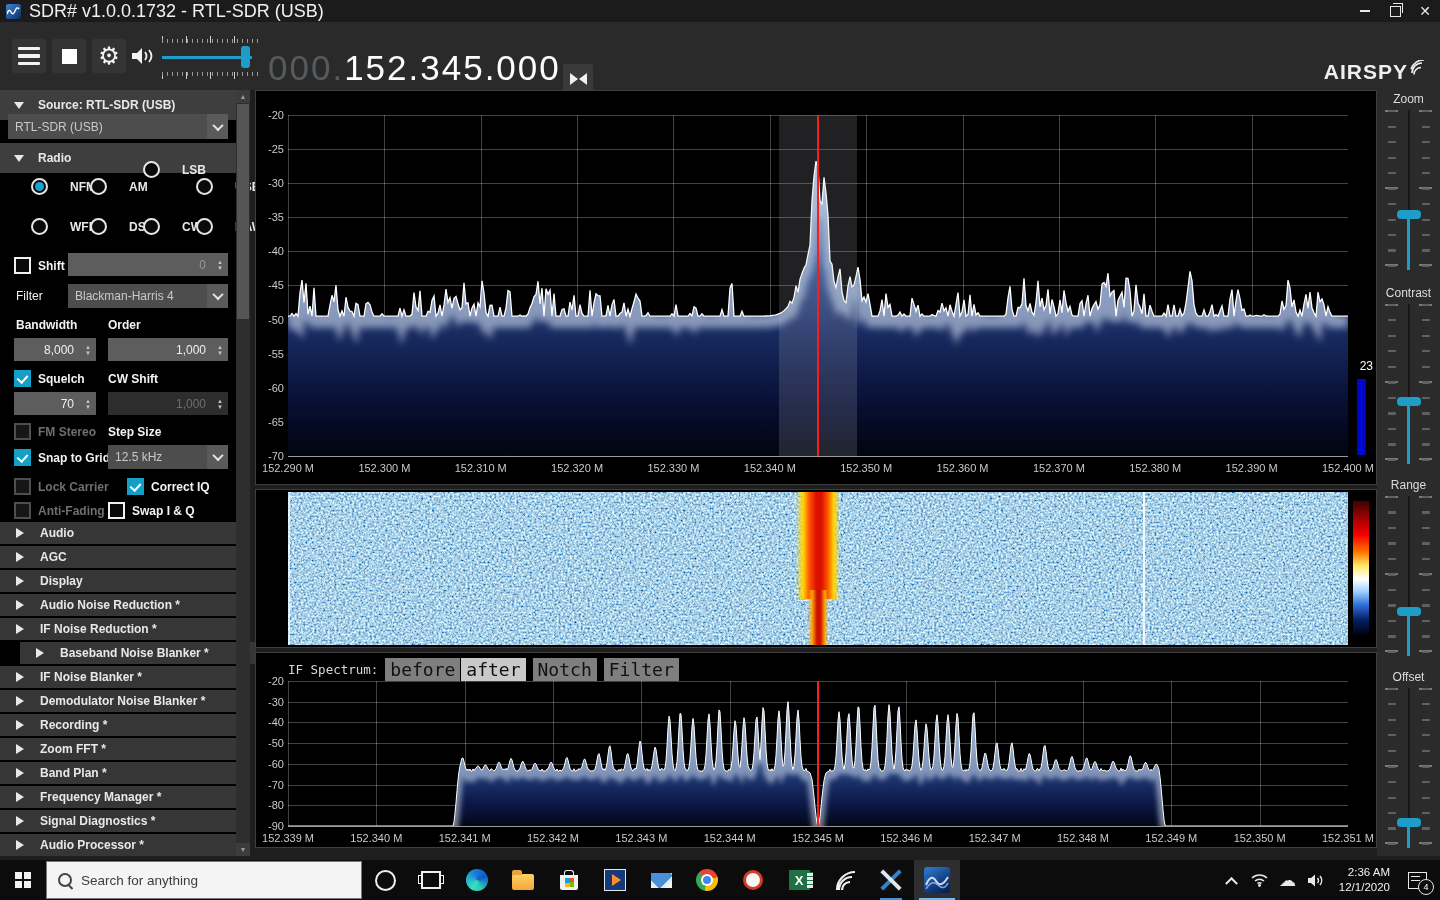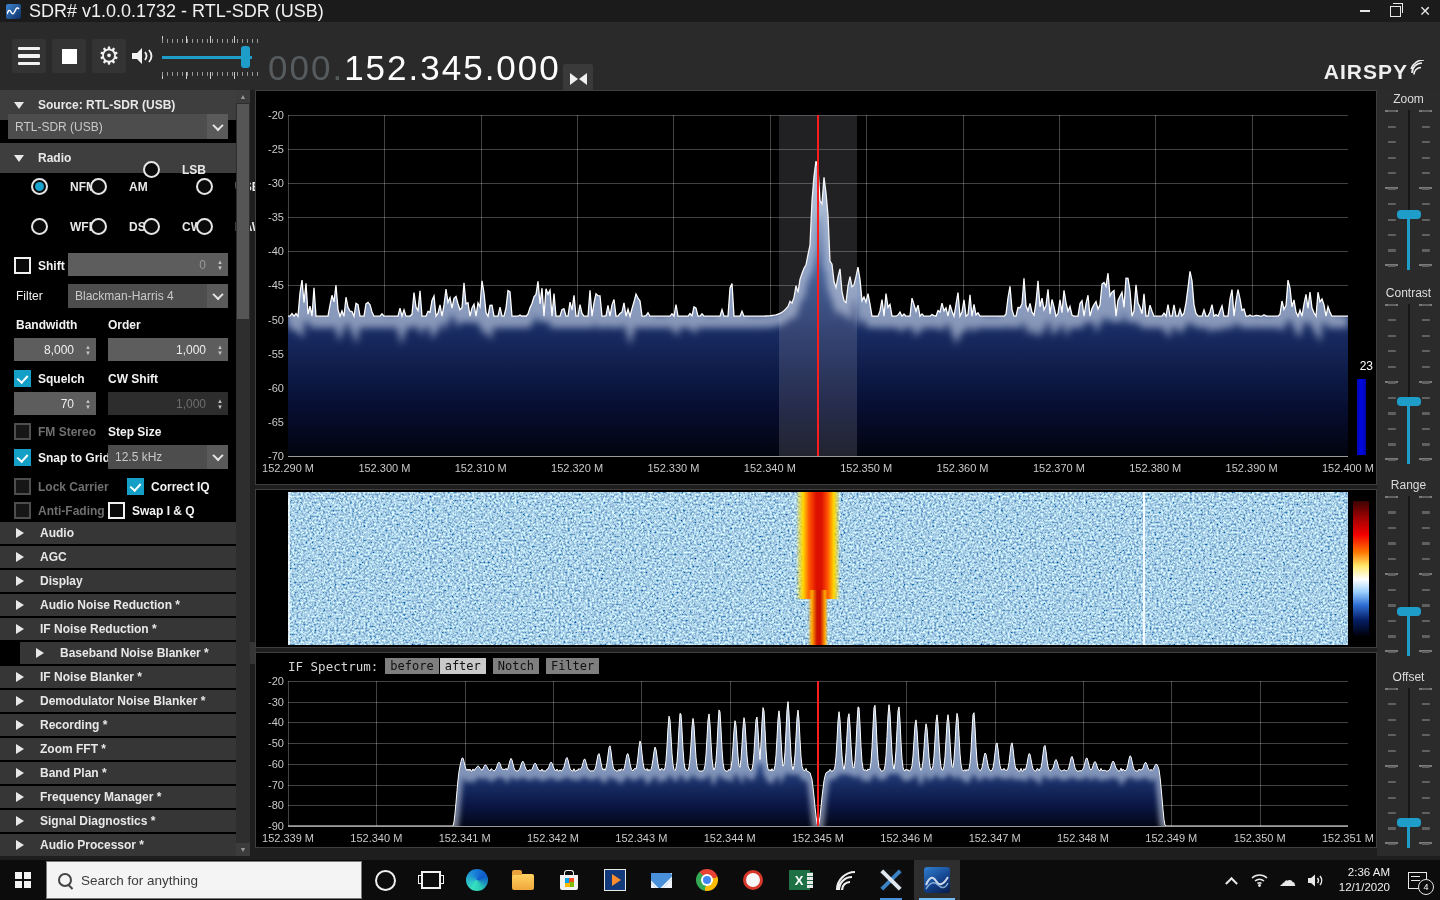--- a/index.html
+++ b/index.html
@@ -102,21 +102,21 @@
     background:linear-gradient(to right,rgba(255,220,0,0) 0%,#ffd900 16%,#ff5500 30%,#dd1100 46%,#dd1100 58%,#ff5500 72%,#ffd900 86%,rgba(255,220,0,0) 100%);}
   #wfstripe2{position:absolute;left:520px;top:64%;width:20px;height:36%;
     background:linear-gradient(to right,rgba(255,200,0,0),#ffaa00 20%,#cc1100 45%,#cc1100 62%,#ffaa00 85%,rgba(255,200,0,0));}
   #wfwhiteline{position:absolute;left:855px;top:0;width:2px;height:100%;background:rgba(255,255,255,0.9);}
   #wfleftline{position:absolute;left:0;top:0;width:2px;height:100%;background:rgba(255,255,255,0.65);}
   #colorbar{position:absolute;left:1097px;top:11px;width:16px;height:135px;
     background:linear-gradient(to bottom,#3c0303 0%,#9c0202 12%,#f20000 25%,#ff7700 38%,#ffe96a 48%,#ffffff 58%,#9fd2ff 67%,#2f6fd6 77%,#051f66 88%,#000008 100%);}
   
   #ifheader{position:absolute;left:32px;top:5px;display:flex;align-items:center;gap:7px;
     font-family:"DejaVu Sans Mono",monospace;font-size:12.5px;color:#d8d8d8;}
-  .ifbtn{background:#7f7f7f;color:#111;padding:1px 5px;font-family:"DejaVu Sans Mono",monospace;font-size:12px;}
+  .ifbtn{background:#7f7f7f;color:#111;padding:1px 5px;font-family:"DejaVu Sans Mono",monospace;font-size:18px;}
   .ifbtn.active{background:#c9c9c9;}
   .btnpair{display:flex;gap:1px;}
   
   #tools{position:absolute;left:1377px;top:90px;width:63px;height:766px;background:#2b2b2b;font-size:12px;}
   .tlabel{position:absolute;left:0;width:63px;text-align:center;color:#dcdcdc;}
   .vslider{position:absolute;left:8px;width:47px;height:160px;display:flex;justify-content:space-between;}
   .vticks{width:13px;height:100%;
     background-image:repeating-linear-gradient(to bottom,#606060 0 2px,transparent 2px 15.5px),
                      repeating-linear-gradient(to bottom,#7a7a7a 0 2px,transparent 2px 77px);
     background-size:60% 100%,100% 100%;background-repeat:no-repeat;background-position:center top,center top;}

